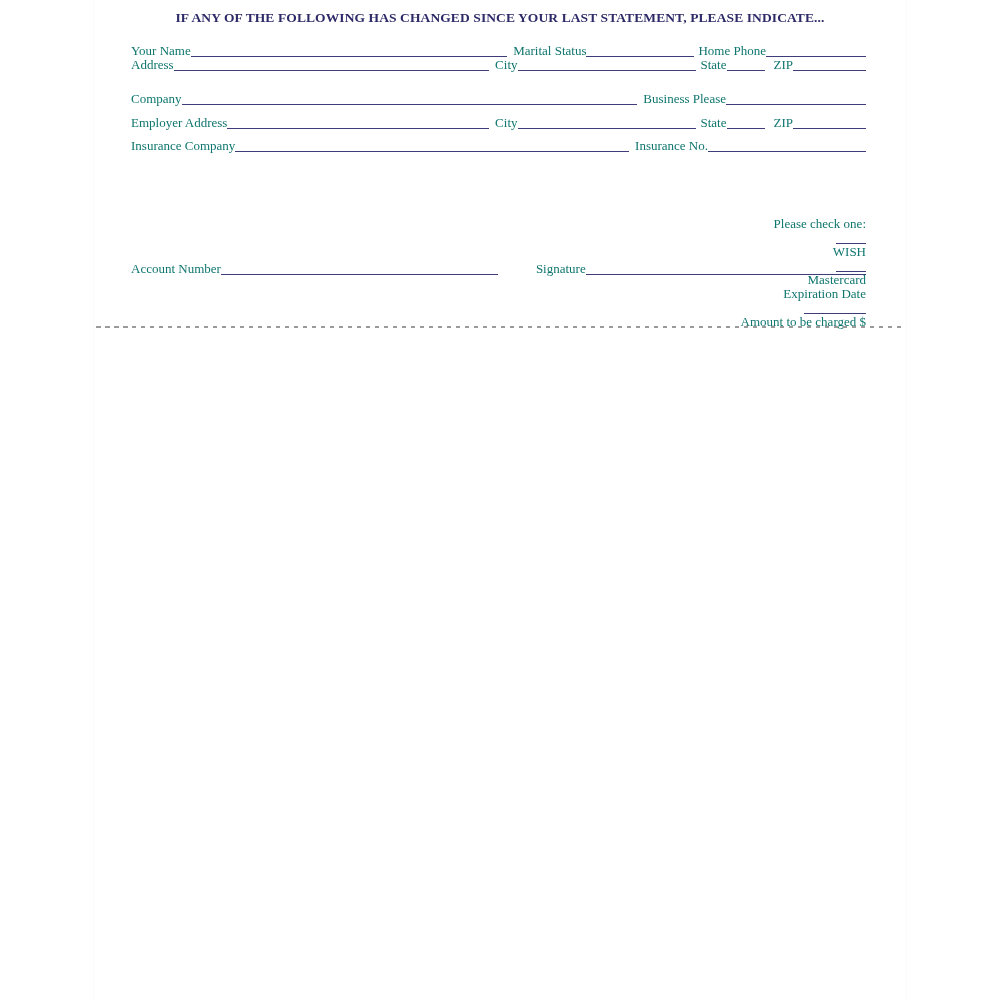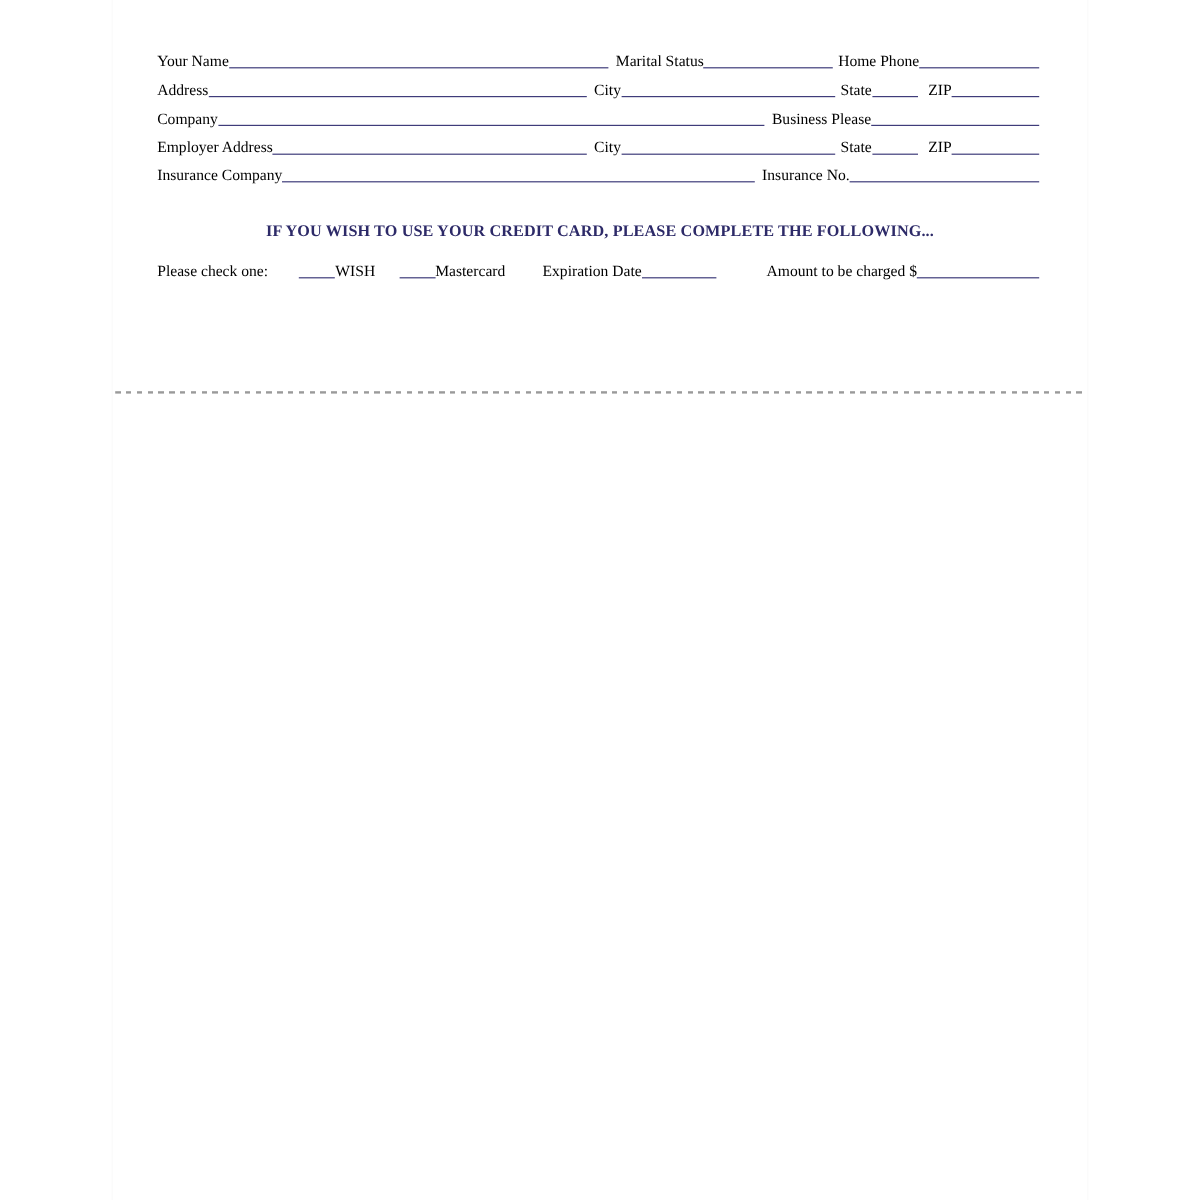--- a/index.html
+++ b/index.html
@@ -38,21 +38,21 @@
     white-space: nowrap;
   }
   .row {
     position: absolute;
     left: 37px;
     right: 40px;
     height: 16px;
     display: flex;
     align-items: flex-end;
     font-size: 13px;
-    color: #000000;
+    color: #0f766e;
     white-space: nowrap;
   }
   .lbl {
     line-height: 14px;
     flex: 0 0 auto;
   }
   .fill {
     border-bottom: 1.5px solid #3f3c7a;
     height: 12px;
     flex: 0 0 auto;
@@ -68,31 +68,32 @@
     height: 2px;
     background: repeating-linear-gradient(90deg, #9a9a9a 0px, #9a9a9a 4.5px, transparent 4.5px, transparent 9px);
   }
 </style>
 </head>
 <body>
 
 <div class="canvas">
   <div class="page">
 
+    <div class="heading" style="top:10px;">IF ANY OF THE FOLLOWING HAS CHANGED SINCE YOUR LAST STATEMENT, PLEASE INDICATE...</div>
 
     <div class="row" style="top:42px;">
       <span class="lbl">Your Name</span>
       <span class="fill grow"></span>
       <span class="lbl" style="margin-left:6px;">Marital Status</span>
       <span class="fill" style="width:108px;"></span>
       <span class="lbl" style="margin-left:4px;">Home Phone</span>
       <span class="fill" style="width:100px;"></span>
     </div>
 
-    <div class="row" style="top:66px;">
+    <div class="row" style="top:56px;">
       <span class="lbl">Address</span>
       <span class="fill grow"></span>
       <span class="lbl" style="margin-left:6px;">City</span>
       <span class="fill" style="width:178px;"></span>
       <span class="lbl" style="margin-left:5px;">State</span>
       <span class="fill" style="width:38px;"></span>
       <span class="lbl" style="margin-left:9px;">ZIP</span>
       <span class="fill" style="width:73px;"></span>
     </div>
 
@@ -114,35 +115,41 @@
       <span class="fill" style="width:73px;"></span>
     </div>
 
     <div class="row" style="top:138px;align-items:center;">
       <span class="lbl">Insurance Company</span>
       <span class="fill grow"></span>
       <span class="lbl" style="margin-left:6px;">Insurance No.</span>
       <span class="fill" style="width:158px;"></span>
     </div>
 
-    <div class="heading" style="top:185px;">IF YOU WISH TO USE YOUR CREDIT CARD, PLEASE COMPLETE THE FOLLOWING...</div>
 
-    <div class="row" style="top:217px;">
+    <div class="row" style="top:217px;flex-direction:column;">
       <span class="lbl">Please check one:</span>
       <span class="sp" style="width:26px;"></span>
       <span class="fill" style="width:30px;"></span>
       <span class="lbl">WISH</span>
       <span class="sp" style="width:20px;"></span>
       <span class="fill" style="width:30px;"></span>
       <span class="lbl">Mastercard</span>
       <span class="sp" style="width:31px;"></span>
       <span class="lbl">Expiration Date</span>
       <span class="fill" style="width:62px;"></span>
       <span class="sp" style="width:42px;"></span>
       <span class="lbl">Amount to be charged $</span>
       <span class="fill grow"></span>
     </div>
 
+    <div class="row" style="top:260px;">
+      <span class="lbl">Account Number</span>
+      <span class="fill" style="width:277px;"></span>
+      <span class="sp" style="width:38px;"></span>
+      <span class="lbl">Signature</span>
+      <span class="fill grow"></span>
+    </div>
 
     <div class="dash-line"></div>
 
   </div>
 </div>
 
 </body></html>

